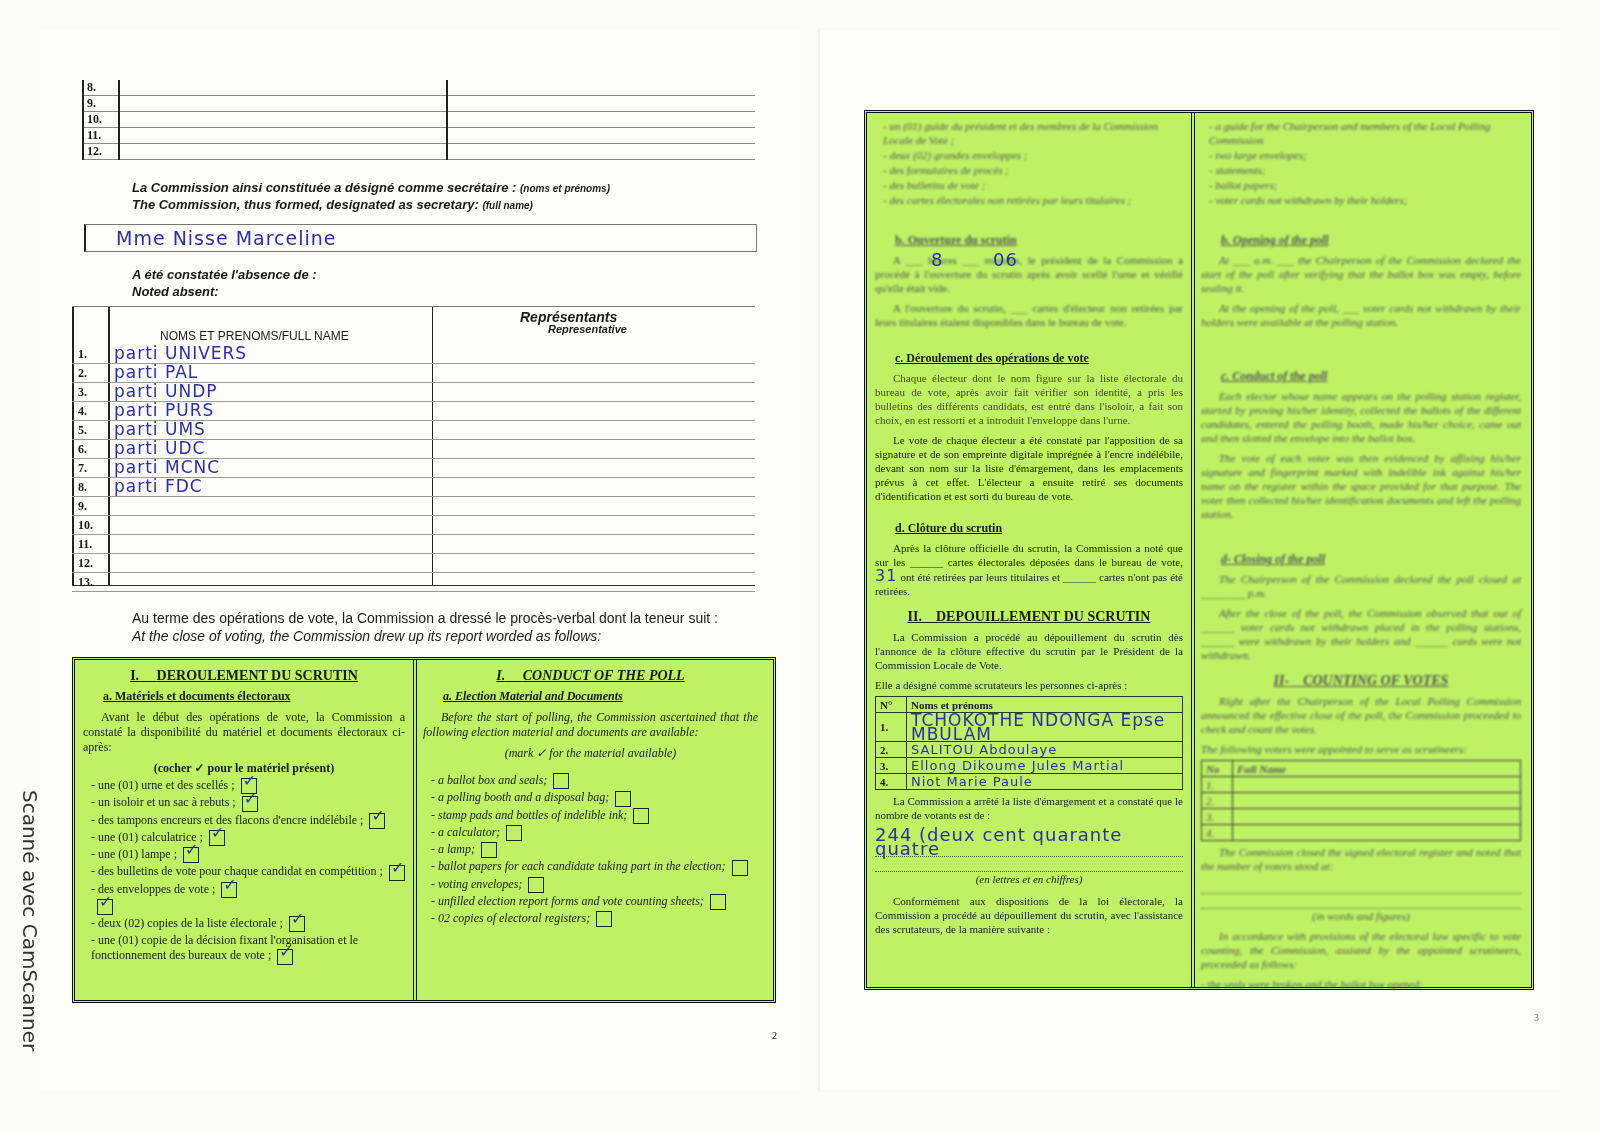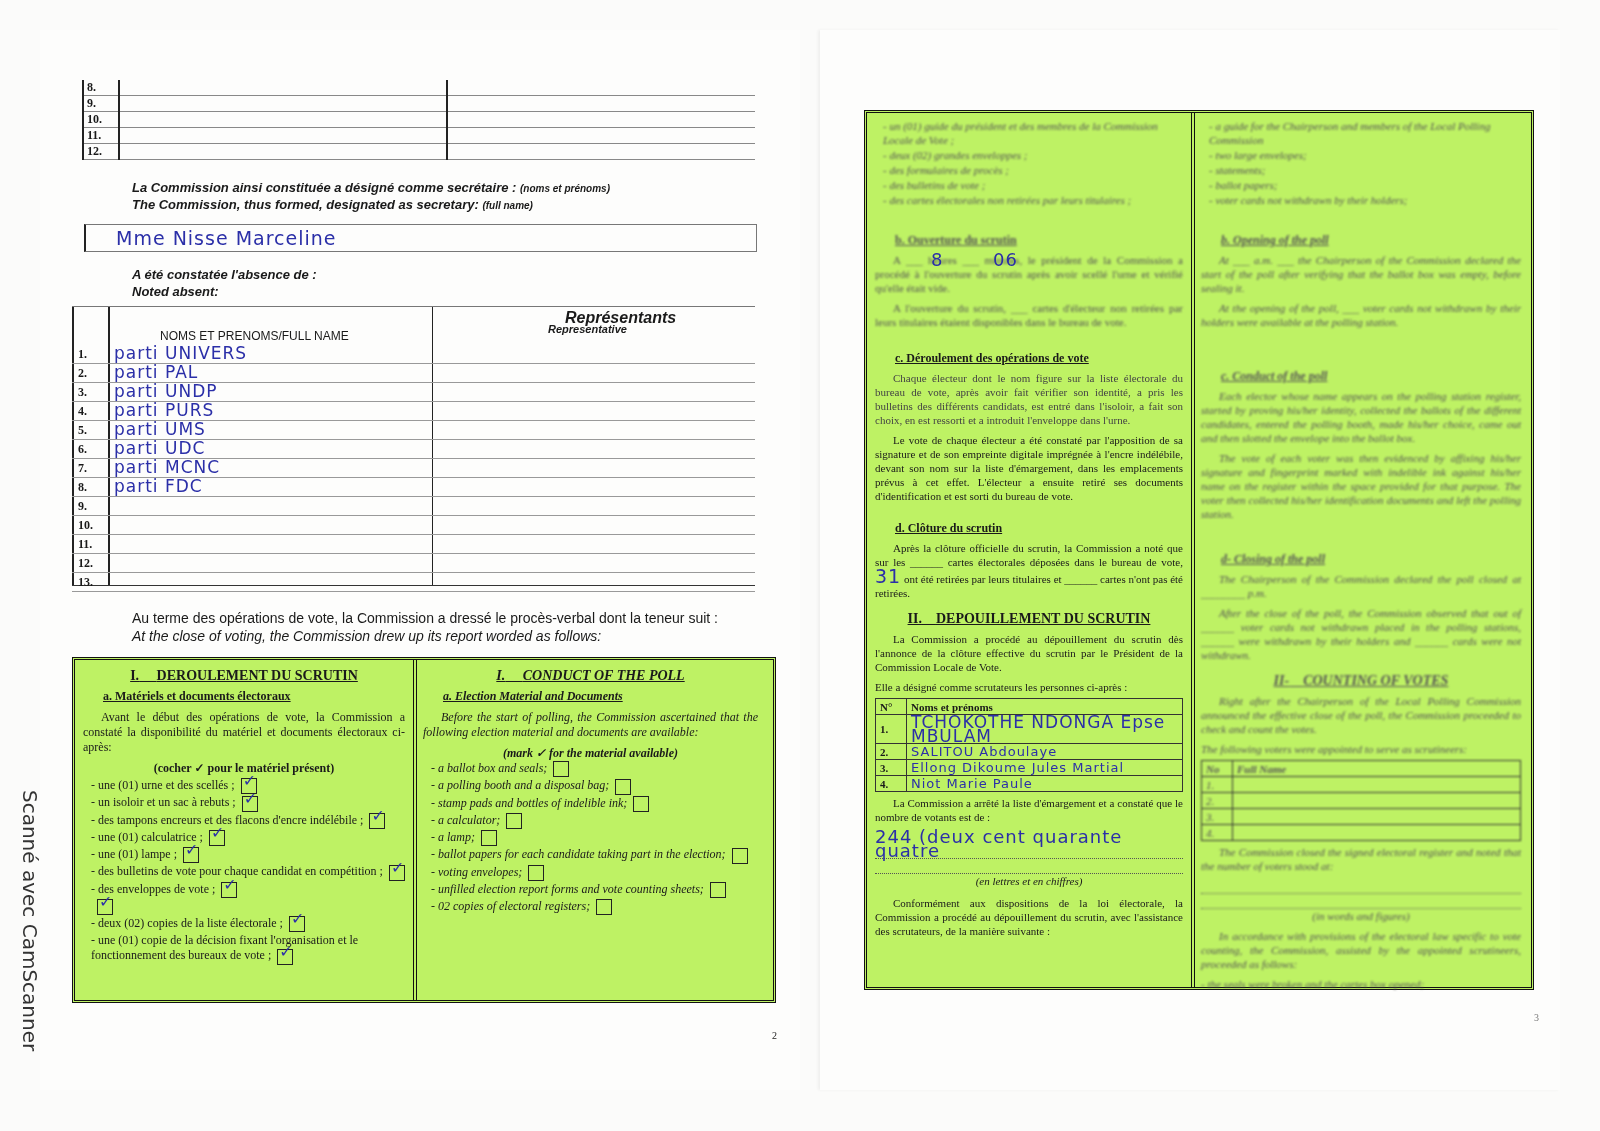--- a/index.html
+++ b/index.html
@@ -78,21 +78,21 @@
   <span class="hand" style="position:absolute;left:30px;top:2px;font-size:19px;">Mme Nisse Marceline</span>
 </div>
 
 <div class="txt cond" style="left:132px;top:267px;">A été constatée l'absence de :</div>
 <div class="txt cond" style="left:132px;top:284px;">Noted absent:</div>
 
 <div style="position:absolute;left:72px;top:306px;width:683px;height:278px;border-top:1px solid #777;border-bottom:1px solid #333;">
   <div style="position:absolute;left:0;top:0;bottom:0;width:34px;border-left:2px solid #222;border-right:2px solid #222;"></div>
   <div style="position:absolute;left:360px;top:0;bottom:0;border-left:1px solid #222;"></div>
   <div class="cond" style="position:absolute;left:88px;top:22px;font-style:normal;font-weight:normal;font-size:12px;">NOMS ET PRENOMS/FULL NAME</div>
-  <div class="cond" style="position:absolute;left:493px;top:2px;font-size:16px;">Représentants</div>
+  <div class="cond" style="position:absolute;left:448px;top:2px;font-size:14px;">Représentants</div>
   <div class="cond" style="position:absolute;left:476px;top:16px;font-size:11px;">Representative</div>
   <div id="absent-rows" style="position:absolute;left:0;top:38px;right:0;">
       <div style="position: relative; height: 18px; border-bottom: 1px solid rgb(153, 153, 153);">
         <span style="position:absolute;left:6px;top:2px;font-size:12px;font-weight:bold;">1.</span>
         <span class="hand" style="position:absolute;left:42px;top:-2px;">parti UNIVERS</span>
       </div>
       <div style="position: relative; height: 18px; border-bottom: 1px solid rgb(153, 153, 153);">
         <span style="position:absolute;left:6px;top:2px;font-size:12px;font-weight:bold;">2.</span>
         <span class="hand" style="position:absolute;left:42px;top:-2px;">parti PAL</span>
       </div>
@@ -162,21 +162,21 @@
         <li><span>- des enveloppes de vote ;</span><span class="cb checked"></span></li>
         <li><span class="cb checked"></span></li>
         <li><span>- deux (02) copies de la liste électorale ;</span><span class="cb checked"></span></li>
         <li><span>- une (01) copie de la décision fixant l'organisation et le fonctionnement des bureaux de vote ;</span><span class="cb checked"></span></li>
       </ul>
   </div>
   <div class="col italic" style="left:340px;width:335px;">
     <h3><span>I.</span>&nbsp;&nbsp;&nbsp;&nbsp;&nbsp;<span>CONDUCT OF THE POLL</span></h3>
     <h4>a.   Election Material and Documents</h4>
     <p>Before the start of polling, the Commission ascertained that the following election material and documents are available:</p>
-    <div class="center" style="font-weight:bold;margin-bottom:0;">(mark ✓ for the material available)</div>
+    <div class="center" style="font-weight:normal;margin-bottom:12px;">(mark ✓ for the material available)</div>
     <ul id="en-items">
         <li><span>- a ballot box and seals;</span><span class="cb"></span></li>
         <li><span>- a polling booth and a disposal bag;</span><span class="cb"></span></li>
         <li><span>- stamp pads and bottles of indelible ink;</span><span class="cb"></span></li>
         <li><span>- a calculator;</span><span class="cb"></span></li>
         <li><span>- a lamp;</span><span class="cb"></span></li>
         <li><span>- ballot papers for each candidate taking part in the election;</span><span class="cb"></span></li>
         <li><span>- voting envelopes;</span><span class="cb"></span></li>
         <li><span>- unfilled election report forms and vote counting sheets;</span><span class="cb"></span></li>
         <li><span>- 02 copies of electoral registers;</span><span class="cb"></span></li>
@@ -203,21 +203,21 @@
       <span class="hand" style="position:absolute;left:56px;top:-48px;font-size:18px;">8</span>
       <span class="hand" style="position:absolute;left:118px;top:-48px;font-size:18px;">06</span>
     </div>
     <p class="blur">A l'ouverture du scrutin, ___ cartes d'électeur non retirées par leurs titulaires étaient disponibles dans le bureau de vote.</p>
     <h4 style="margin-top:22px;">c.   Déroulement des opérations de vote</h4>
     <p style="color:#444;">Chaque électeur dont le nom figure sur la liste électorale du bureau de vote, après avoir fait vérifier son identité, a pris les bulletins des différents candidats, est entré dans l'isoloir, a fait son choix, en est ressorti et a introduit l'enveloppe dans l'urne.</p>
     <p>Le vote de chaque électeur a été constaté par l'apposition de sa signature et de son empreinte digitale imprégnée à l'encre indélébile, devant son nom sur la liste d'émargement, dans les emplacements prévus à cet effet. L'électeur a ensuite retiré ses documents d'identification et est sorti du bureau de vote.</p>
     <h4 style="margin-top:18px;">d.   Clôture du scrutin</h4>
     <p>
       <span>Après la clôture officielle du scrutin, la Commission a noté que sur les ______ cartes électorales déposées dans le bureau de vote,</span>
-      <span class="hand" style="font-size:19px;">31</span>
+      <span class="hand" style="font-size:16px;">31</span>
       <span>ont été retirées par leurs titulaires et ______ cartes n'ont pas été retirées.</span>
     </p>
     <h3 style="margin-top:12px;"><span>II.</span>&nbsp;&nbsp;&nbsp;&nbsp;<span>DEPOUILLEMENT DU SCRUTIN</span></h3>
     <p>La Commission a procédé au dépouillement du scrutin dès l'annonce de la clôture effective du scrutin par le Président de la Commission Locale de Vote.</p>
     <div>Elle a désigné comme scrutateurs les personnes ci-après :</div>
     <table class="sm-tbl">
       <thead>
           <tr>
             <th style="width:22px;">N°</th>
             <th>Noms et prénoms</th>
@@ -292,16 +292,16 @@
             <td>4.</td>
             <td></td>
           </tr>
         </tbody>
     </table>
     <p>The Commission closed the signed electoral register and noted that the number of voters stood at:</p>
     <div style="border-bottom:1px dotted #555;height:14px;"></div>
     <div style="border-bottom:1px dotted #555;height:14px;"></div>
     <div class="center">(in words and figures)</div>
     <p style="margin-top:6px;">In accordance with provisions of the electoral law specific to vote counting, the Commission, assisted by the appointed scrutineers, proceeded as follows:</p>
-    <div>- the seals were broken and the cartes box opened;</div>
+    <div>- the seals were broken and the ballot box opened;</div>
   </div>
 </div>
 <div class="txt" style="left:1534px;top:1012px;font-size:10px;color:#777;">3</div>
 
 </body></html>

